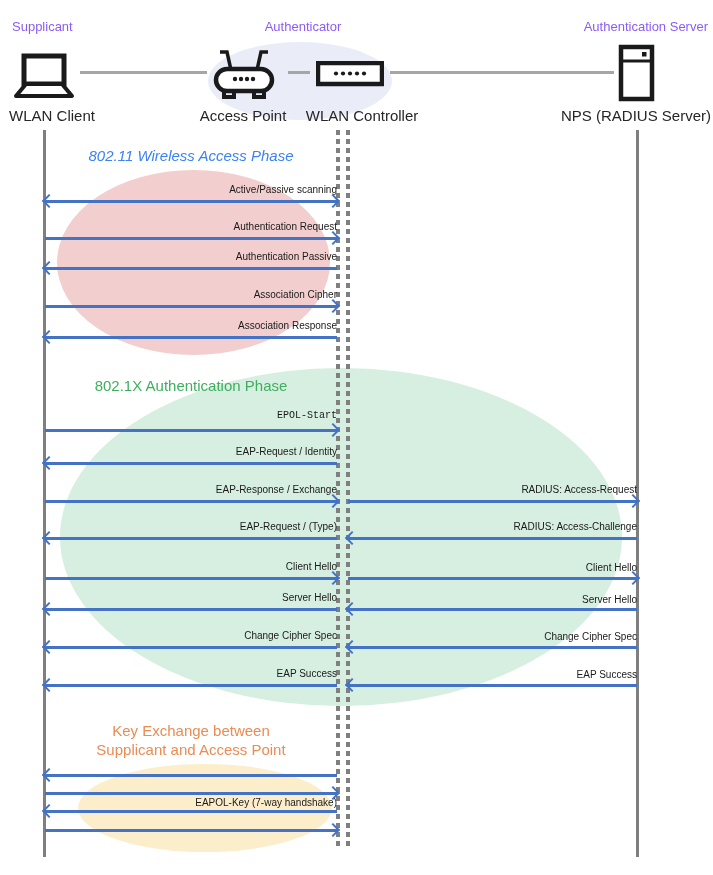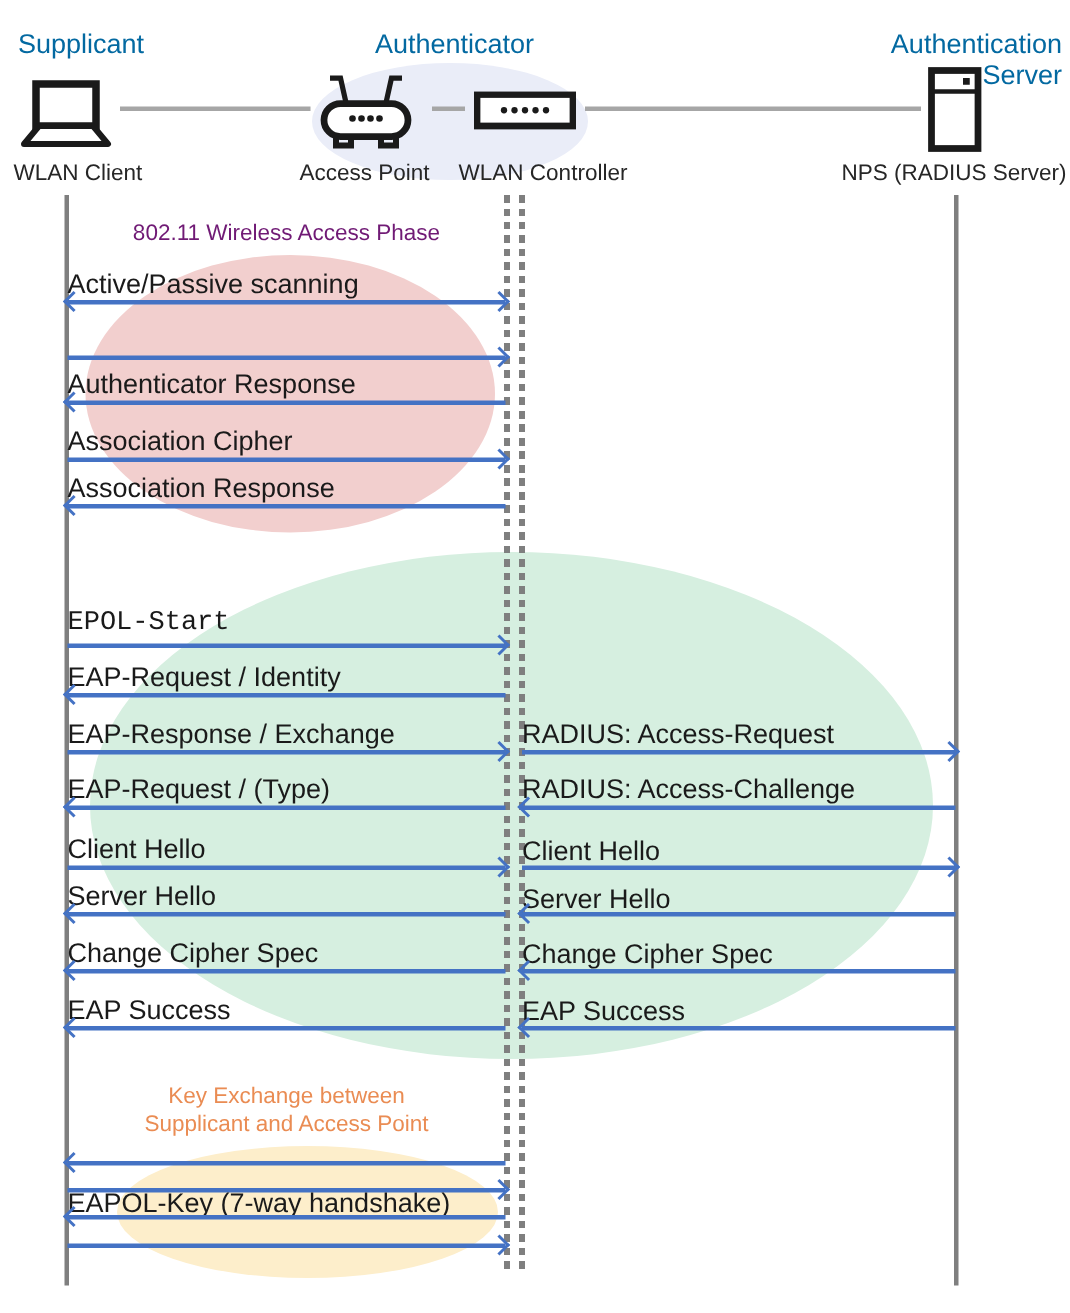--- a/index.html
+++ b/index.html
@@ -1,40 +1,40 @@
 <!DOCTYPE html>
 <html><head>
 <meta charset="utf-8">
 <style>
   html,body{margin:0;padding:0;background:#fff;}
   #stage{
     position:relative;width:713px;height:875px;background:#fff;overflow:hidden;
     font-family:"Liberation Sans",sans-serif;color:#1a1a1a;
   }
   
-  .role{position:absolute;top:19px;font-size:18px;color:#0369a1;}
+  .role{position:absolute;top:19px;font-size:13px;color:#8b5cf6;}
   .devlabel{position:absolute;top:107px;font-size:15px;color:#262626;text-align:center;}
   .conn{position:absolute;top:71px;height:3px;background:#A6A6A6;}
   .hub-ellipse{position:absolute;left:208px;top:42px;width:184px;height:78px;border-radius:50%;background:#EAEDF8;}
   
   .lifeline{position:absolute;top:130px;width:3px;height:727px;background:#7F7F7F;z-index:1;}
   .dashline{position:absolute;top:130px;width:4px;height:720px;z-index:1;
     background:repeating-linear-gradient(180deg,#7F7F7F 0 5px,transparent 5px 9px);}
   
   .ellipse{position:absolute;border-radius:50%;z-index:0;}
   .phase{position:absolute;left:45px;width:292px;text-align:center;font-size:15px;z-index:2;white-space:pre-line;line-height:19px;}
   
   .arrow{position:absolute;height:2.5px;background:#4472C4;z-index:2;}
   .arrow.l{left:45px;width:292px;}
   .arrow.r{left:348px;width:289px;}
   .head{position:absolute;width:8px;height:8px;top:50%;
     border-top:2.5px solid #4472C4;border-right:2.5px solid #4472C4;}
   .hr{right:-1px;transform:translateY(-50%) rotate(45deg);}
   .hl{left:-1px;transform:translateY(-50%) rotate(-135deg);}
-  .mlabel{position:absolute;font-size:18px;color:#1a1a1a;text-align:left;height:17px;line-height:17px;z-index:2;}
+  .mlabel{position:absolute;font-size:10px;color:#1a1a1a;text-align:right;height:17px;line-height:17px;z-index:2;}
   .mlabel.l{left:45px;width:292px;}
   .mlabel.r{left:348px;width:289px;}
   .icon{position:absolute;z-index:1;}
   svg{display:block;}
 </style>
 </head>
 <body>
 
 <div id="stage">
 
@@ -92,35 +92,37 @@
 
   <div class="lifeline" style="left:43px;"></div>
   <div class="dashline" style="left:336px;"></div>
   <div class="dashline" style="left:346px;"></div>
   <div class="lifeline" style="left:636px;"></div>
 
   <div class="ellipse" style="left:57px;top:170px;width:273px;height:185px;background:#F2CFCE;"></div>
   <div class="ellipse" style="left:60px;top:368px;width:562px;height:338px;background:#D6EFE0;"></div>
   <div class="ellipse" style="left:78px;top:764px;width:254px;height:88px;background:#FDEECB;"></div>
 
-  <div class="phase" style="top:146px;color:#701a75;">802.11 Wireless Access Phase</div>
+  <div class="phase" style="top:146px;color:#3b82f6;font-style:italic;">802.11 Wireless Access Phase</div>
+  <div class="phase" style="top:376px;color:#3FAF5F;">802.1X Authentication Phase</div>
   <div class="phase" style="top:721px;color:#EA8C53;">Key Exchange between
 Supplicant and Access Point</div>
 
   <div class="mlabel l" style="top:181px;">Active/Passive scanning</div>
   <div class="arrow l" style="top:200px;">
       <span class="head hl"></span>
       <span class="head hr"></span>
     </div>
 
+  <div class="mlabel l" style="top:218px;">Authentication Request</div>
   <div class="arrow l" style="top:237px;">
       <span class="head hr"></span>
     </div>
 
-  <div class="mlabel l" style="top:248px;">Authenticator Response</div>
+  <div class="mlabel l" style="top:248px;">Authentication Passive</div>
   <div class="arrow l" style="top:267px;">
       <span class="head hl"></span>
     </div>
 
   <div class="mlabel l" style="top:286px;">Association Cipher</div>
   <div class="arrow l" style="top:305px;">
       <span class="head hr"></span>
     </div>
 
   <div class="mlabel l" style="top:317px;">Association Response</div>

